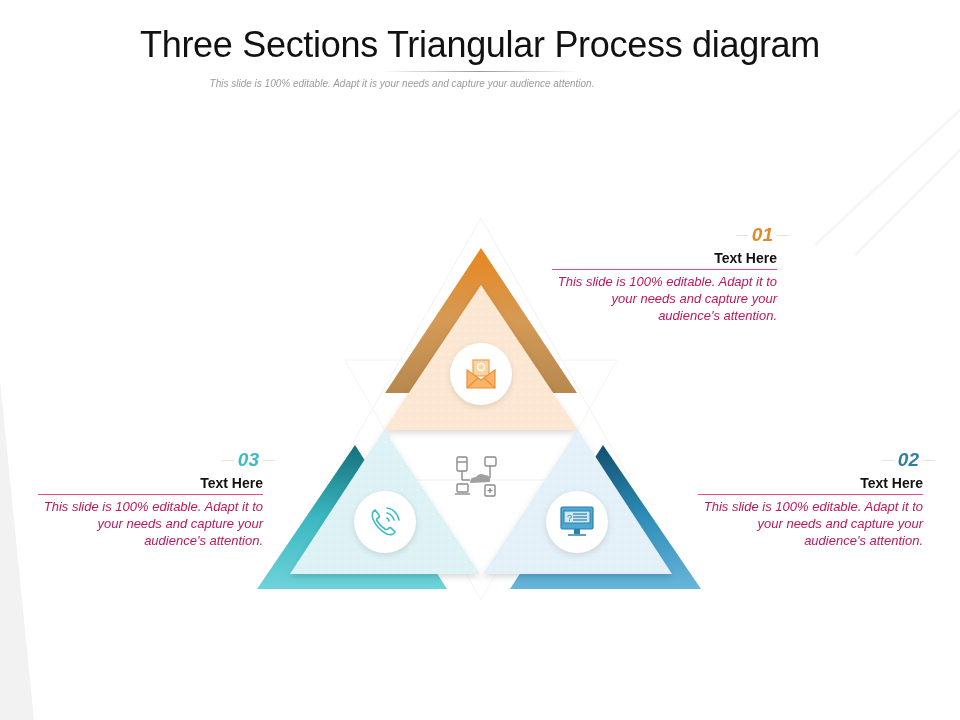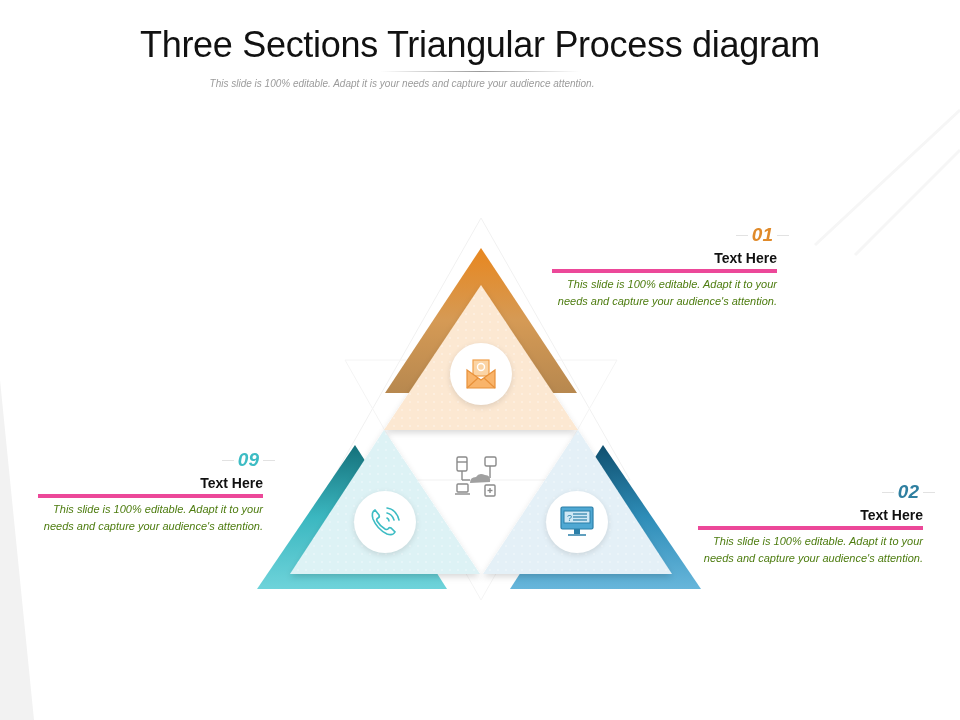--- a/index.html
+++ b/index.html
@@ -28,22 +28,22 @@
   .icon-circle { position: absolute; width: 62px; height: 62px; border-radius: 50%;
     background: #fff; box-shadow: 0 2px 6px rgba(0,0,0,0.12);
     display: flex; align-items: center; justify-content: center; }
   .label-block { position: absolute; width: 225px; text-align: right; }
   .label-block.right-aligned { text-align: right; }
   .step-num { font-size: 19px; font-weight: bold; font-style: italic; position: relative; display: inline-block; padding: 0 4px; }
   .step-num::before, .step-num::after { content: ""; position: absolute; top: 50%; width: 12px; height: 1px; background: #e2e2e2; }
   .step-num::before { right: 100%; }
   .step-num::after { left: 100%; }
   .step-title { font-size: 14px; font-weight: bold; color: #111; margin-top: 4px; padding-bottom: 3px;
-    border-bottom: 4px solid #ec4899; display: block; }
-  .step-desc { font-size: 11px; font-style: italic; color: #4d7c0f; line-height: 17px; margin-top: 3px; }
+    border-bottom: 1px solid #ec4899; display: block; }
+  .step-desc { font-size: 13px; font-style: italic; color: #be185d; line-height: 17px; margin-top: 3px; }
 </style>
 </head>
 <body>
 
 <svg class="bg-band" viewBox="0 0 960 720">
   <polygon points="0,380 0,720 34,720" fill="#f2f2f2"></polygon>
   <line x1="815" y1="245" x2="960" y2="110" stroke="#f6f6f6" stroke-width="3"></line>
   <line x1="855" y1="255" x2="960" y2="150" stroke="#f6f6f6" stroke-width="3"></line>
 </svg>
 
@@ -144,22 +144,22 @@
   </svg>
 </div>
 
 <div class="label-block" style="left:552px;top:224px;">
   <span class="step-num" style="color:#E08A2A;">01</span>
   <span class="step-title">Text Here</span>
   <div class="step-desc">This slide is 100% editable. Adapt it to your needs and capture your audience's attention.</div>
 </div>
 
 <div class="label-block" style="left:698px;top:449px;">
-  <span class="step-num" style="color:#2F7FA0;margin-top:32px;">02</span>
+  <span class="step-num" style="color:#2F7FA0;">02</span>
   <span class="step-title">Text Here</span>
   <div class="step-desc">This slide is 100% editable. Adapt it to your needs and capture your audience's attention.</div>
 </div>
 
 <div class="label-block right-aligned" style="left:38px;top:449px;">
-  <span class="step-num" style="color:#3DBCC4;">09</span>
+  <span class="step-num" style="color:#3DBCC4;">03</span>
   <span class="step-title">Text Here</span>
   <div class="step-desc">This slide is 100% editable. Adapt it to your needs and capture your audience's attention.</div>
 </div>
 
 </body></html>

